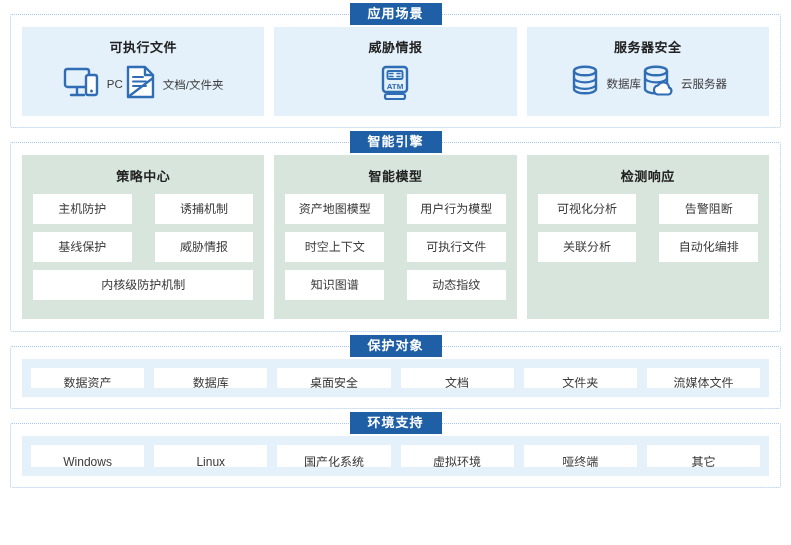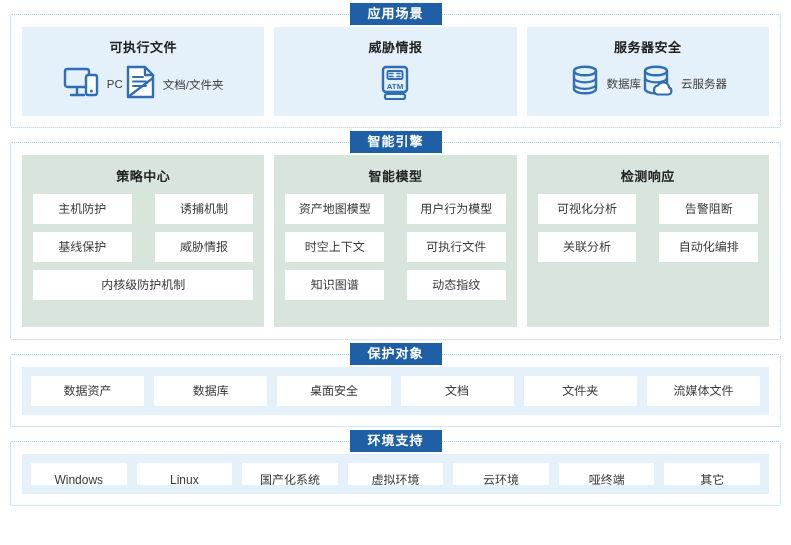--- a/index.html
+++ b/index.html
@@ -99,21 +99,21 @@
     color:#222;
     text-align:center;
     margin:2px 0 9px 0;
     letter-spacing:.5px;
   }
   .erow{
     display:flex;
     gap:23px;
     margin-bottom:8px;
   }
-  .erow:last-child{margin-bottom:16px;border-radius:7px;}
+  .erow:last-child{margin-bottom:8px;border-radius:7px;}
   .ecard{
     flex:1;
     background:#ffffff;
     font-size:12px;
     color:#3a3a3a;
     text-align:center;
     line-height:30px;
     height:30px;
     white-space:nowrap;
     overflow:hidden;
@@ -128,21 +128,21 @@
     display:flex;
     gap:10px;
   }
   .chip{
     flex:1;
     background:#ffffff;
     text-align:center;
     font-size:12px;
     color:#3a3a3a;
     line-height:30px;
-    height:30px;
+    height:20px;
     white-space:nowrap;
     overflow:hidden;
   }
   .chip.tall{line-height:34px;height:22px;}
 </style>
 </head>
 <body>
 
 <div class="board">
 
@@ -292,20 +292,19 @@
   </div>
 
   <div class="section">
     <div class="sec-badge">环境支持</div>
     <div class="sec-body">
       <div class="chip-strip">
         <div class="chip tall">Windows</div>
         <div class="chip tall">Linux</div>
         <div class="chip tall">国产化系统</div>
         <div class="chip tall">虚拟环境</div>
-        <div class="chip tall">云环境</div>
         <div class="chip tall">哑终端</div>
         <div class="chip tall">其它</div>
       </div>
     </div>
   </div>
 
 </div>
 
 </body></html>

